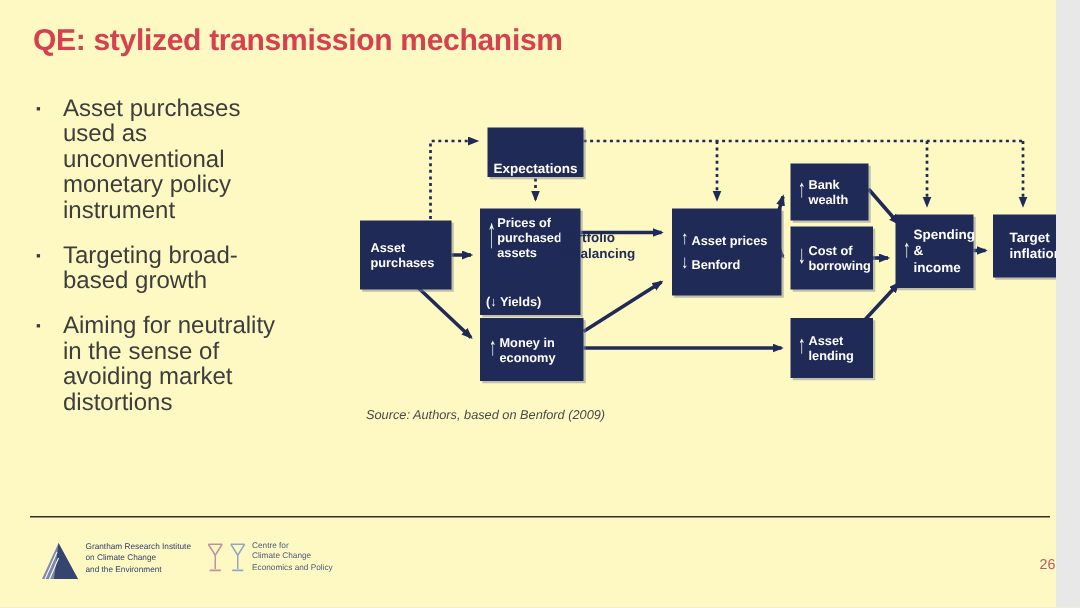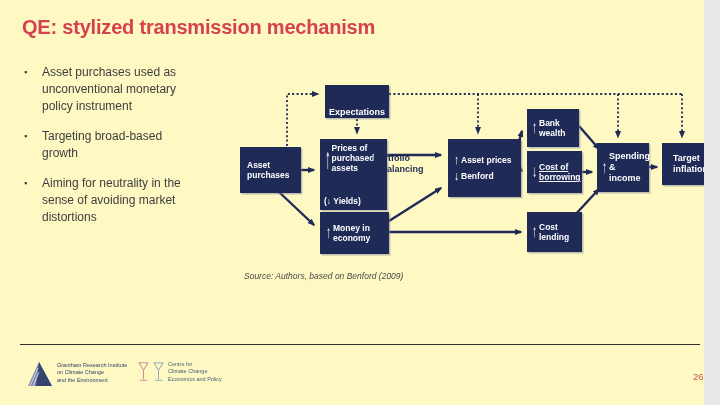--- a/index.html
+++ b/index.html
@@ -1,21 +1,21 @@
 <!DOCTYPE html>
 <html><head>
 <meta charset="utf-8">
 <style>
   html,body{margin:0;padding:0;background:#e8e8e8;}
   .slide{position:relative;width:704px;height:405px;background:#fef9c3;overflow:hidden;
          font-family:"Liberation Sans", sans-serif;}
   .title{position:absolute;left:22px;top:16px;font-size:20px;font-weight:700;
          color:#d5414e;letter-spacing:-0.2px;}
   .bullets{position:absolute;left:22px;top:64px;width:170px;list-style:none;margin:0;padding:0;}
-  .bullets li{position:relative;padding-left:20px;margin-bottom:13px;font-size:12px;
+  .bullets li{position:relative;padding-left:20px;margin-bottom:13px;font-size:16px;
               line-height:17px;color:#3d3d3d;width:155px;}
   .bullets li::before{content:"▪";position:absolute;left:2px;top:0;font-size:9px;color:#3d3d3d;}
   .diagram{position:absolute;left:233px;top:80px;width:482px;height:182px;}
   .dbox{position:absolute;background:#1f2a56;color:#ffffff;font-weight:700;
         box-shadow:1.5px 1.5px 0 rgba(130,135,155,.5);display:flex;align-items:center;
         box-sizing:border-box;}
   .txt{font-size:8.5px;line-height:1.2;}
   .row{display:flex;align-items:center;}
   .ar{font-weight:400;display:inline-block;line-height:1;}
   .ar-tall{font-size:11px;transform:scaleY(2.6);margin:0 1px;}
@@ -109,26 +109,26 @@
       <span class="txt" style="width:50px;">Money in economy</span>
     </div>
 
     <div class="dbox" style="left:294px;top:29px;width:52px;height:38px;padding-left:3px;">
       <span class="ar ar-med">↑</span>
       <span class="txt" style="width:34px;">Bank wealth</span>
     </div>
 
     <div class="dbox" style="left:294px;top:71px;width:55px;height:42px;padding-left:3px;">
       <span class="ar ar-med">↓</span>
-      <span class="txt" style="width:42px;text-decoration:underline;">Cost of borrowing</span>
+      <span class="txt" style="width:42px;">Cost of borrowing</span>
     </div>
 
     <div class="dbox" style="left:294px;top:132px;width:55px;height:40px;padding-left:3px;">
       <span class="ar ar-med">↑</span>
-      <span class="txt" style="width:38px;">Cost lending</span>
+      <span class="txt" style="width:38px;">Asset lending</span>
     </div>
 
     <div class="dbox" style="left:364px;top:63px;width:52px;height:49px;padding-left:3px;">
       <span class="ar ar-med">↑</span>
       <span class="txt" style="width:40px;font-size:9px;">Spending &amp; income</span>
     </div>
 
     <div class="dbox" style="left:429px;top:63px;width:45px;height:42px;padding-left:6px;justify-content:flex-end;">
       <span class="txt" style="width:34px;font-size:9px;">Target inflation</span>
     </div>

